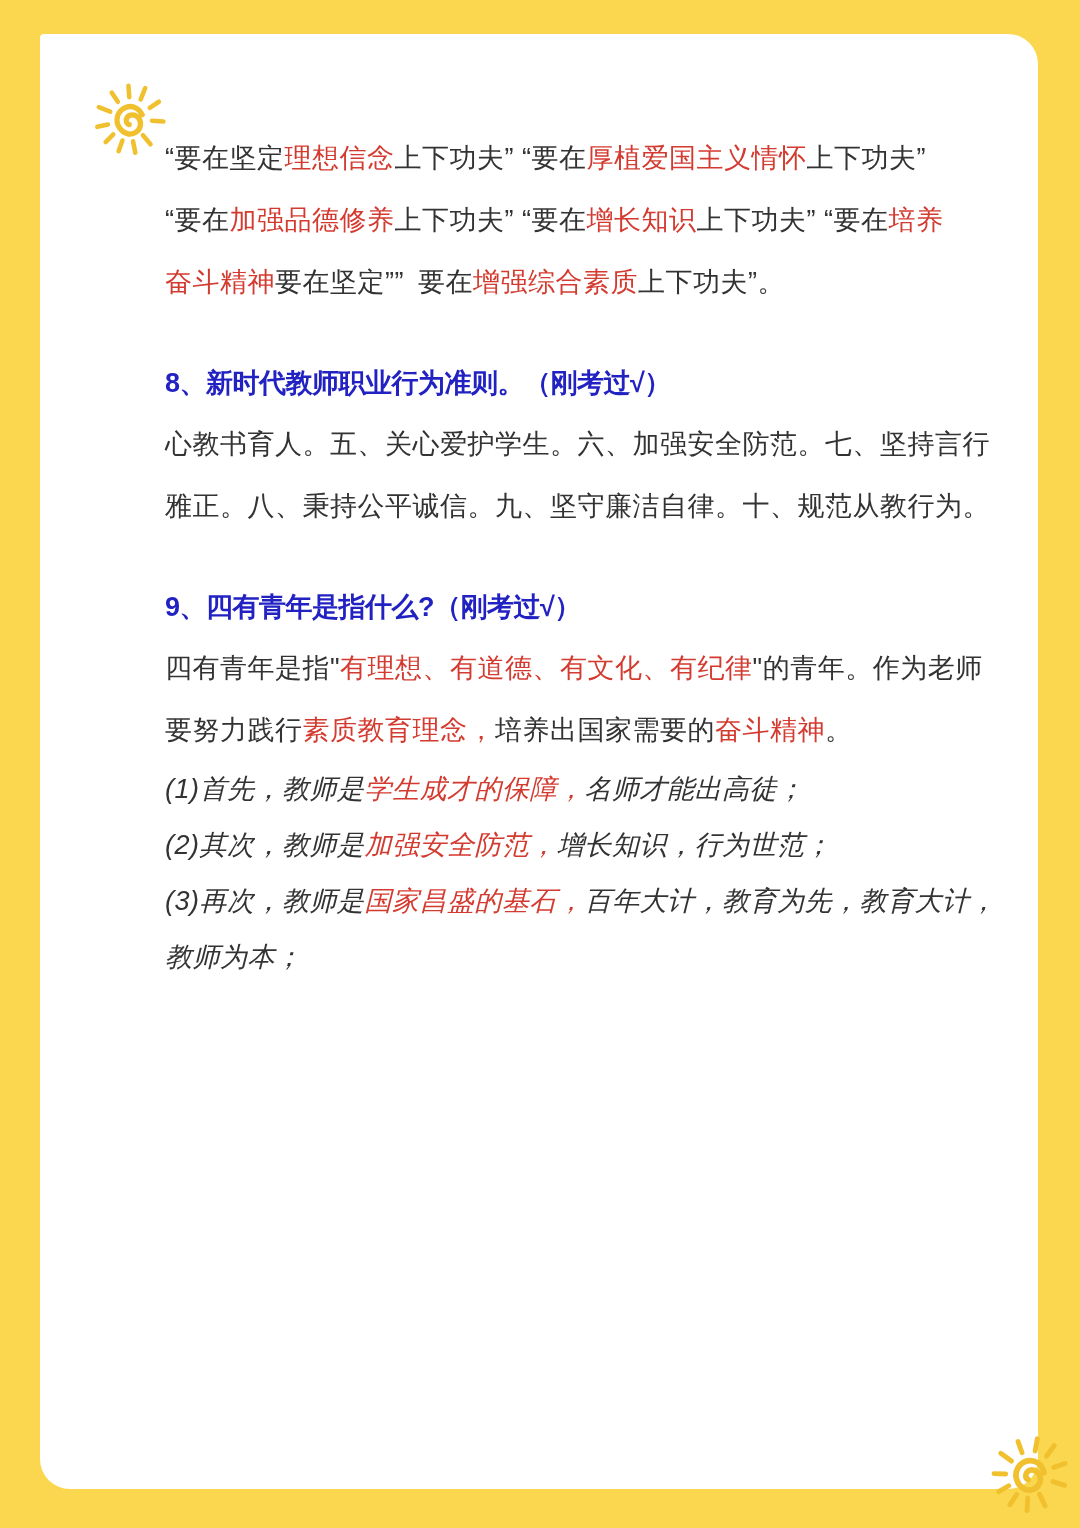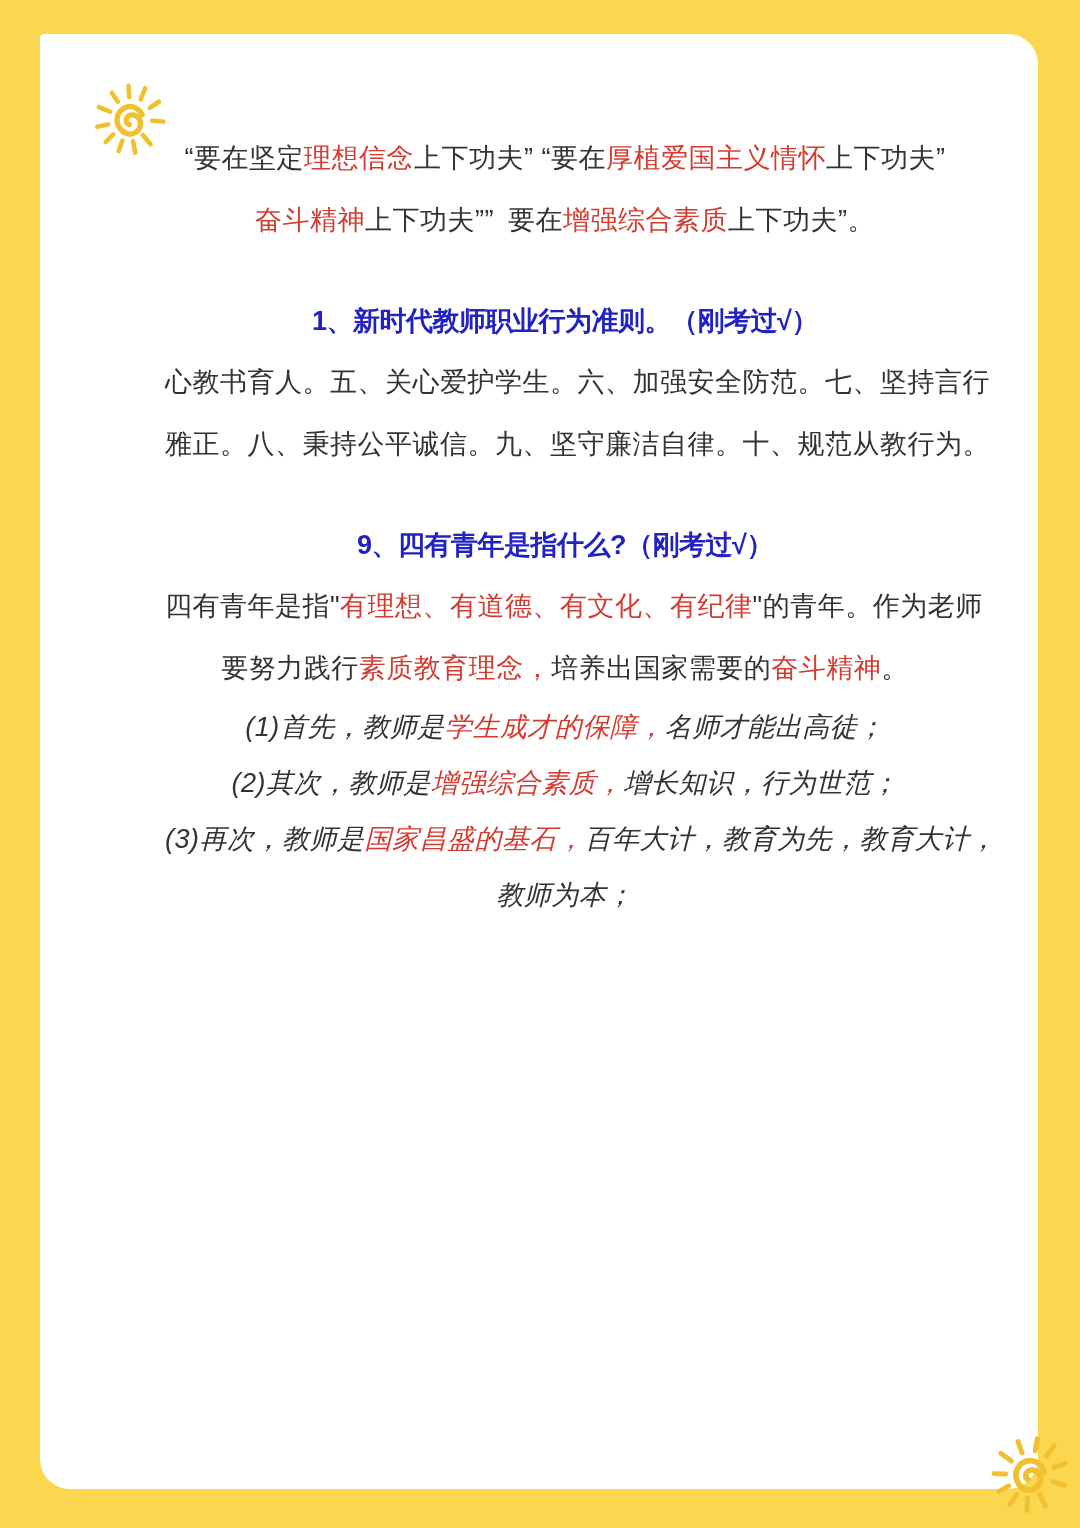--- a/index.html
+++ b/index.html
@@ -31,21 +31,21 @@
   }
   .sun svg{display:block;width:100%;height:100%;}
   .sun-top-left{left:52px;top:48px;width:76px;height:76px;}
   .sun-bottom-right{left:949px;top:1400px;width:82px;height:82px;transform:rotate(14deg);}
   .content{
     position:absolute;
     left:0;top:0;width:100%;
     padding:93px 73px 0 125px;
   }
   .block{color:var(--ink);}
-  .line{white-space:nowrap;text-align:center;}
+  .line{white-space:nowrap;}
   .block-para .line{
     font-size:27px;
     line-height:62px;
     letter-spacing:0.5px;
   }
   .block-heading{margin-top:40px;}
   .block-heading .line{
     font-size:27px;
     line-height:60px;
     font-weight:bold;
@@ -100,40 +100,41 @@
         <line x1="40" y1="77" x2="35" y2="91"></line>
         <line x1="54" y1="78" x2="57" y2="93"></line>
         <line x1="67" y1="70" x2="77" y2="82"></line>
       </g>
     </svg>
   </span>
 
   <div class="content">
       <div class="block block-para">
         <div class="line"><span class="run c-k">“要在坚定</span><span class="run c-r">理想信念</span><span class="run c-k">上下功夫” “要在</span><span class="run c-r">厚植爱国主义情怀</span><span class="run c-k">上下功夫”</span></div>
-        <div class="line"><span class="run c-r">奋斗精神</span><span class="run c-k">上下功夫”” 要在</span><span class="run c-r">增强综合素质</span><span class="run c-k">上下功夫”。</span></div>
+        <div class="line"><span class="run c-k">“要在</span><span class="run c-r">加强品德修养</span><span class="run c-k">上下功夫” “要在</span><span class="run c-r">增长知识</span><span class="run c-k">上下功夫” “要在</span><span class="run c-r">培养</span></div>
+        <div class="line"><span class="run c-r">奋斗精神</span><span class="run c-k">要在坚定”” 要在</span><span class="run c-r">增强综合素质</span><span class="run c-k">上下功夫”。</span></div>
       </div>
       <div class="block block-heading">
-        <div class="line"><span class="run c-b">1、新时代教师职业行为准则。（刚考过√）</span></div>
+        <div class="line"><span class="run c-b">8、新时代教师职业行为准则。（刚考过√）</span></div>
       </div>
       <div class="block block-para">
         <div class="line"><span class="run c-k">心教书育人。五、关心爱护学生。六、加强安全防范。七、坚持言行</span></div>
         <div class="line"><span class="run c-k">雅正。八、秉持公平诚信。九、坚守廉洁自律。十、规范从教行为。</span></div>
       </div>
       <div class="block block-heading">
         <div class="line"><span class="run c-b">9、四有青年是指什么?（刚考过√）</span></div>
       </div>
       <div class="block block-para">
         <div class="line"><span class="run c-k">四有青年是指"</span><span class="run c-r">有理想、有道德、有文化、有纪律</span><span class="run c-k">"的青年。作为老师</span></div>
         <div class="line"><span class="run c-k">要努力践行</span><span class="run c-r">素质教育理念，</span><span class="run c-k">培养出国家需要的</span><span class="run c-r">奋斗精神</span><span class="run c-k">。</span></div>
       </div>
       <div class="block block-answer">
         <div class="line"><span class="run c-k">(1)首先，教师是</span><span class="run c-r">学生成才的保障，</span><span class="run c-k">名师才能出高徒；</span></div>
       </div>
       <div class="block block-answer">
-        <div class="line"><span class="run c-k">(2)其次，教师是</span><span class="run c-r">增强综合素质，</span><span class="run c-k">增长知识，行为世范；</span></div>
+        <div class="line"><span class="run c-k">(2)其次，教师是</span><span class="run c-r">加强安全防范，</span><span class="run c-k">增长知识，行为世范；</span></div>
       </div>
       <div class="block block-answer">
         <div class="line"><span class="run c-k">(3)再次，教师是</span><span class="run c-r">国家昌盛的基石，</span><span class="run c-k">百年大计，教育为先，教育大计，</span></div>
         <div class="line"><span class="run c-k">教师为本；</span></div>
       </div>
     </div>
 </div>
 
 </body></html>

